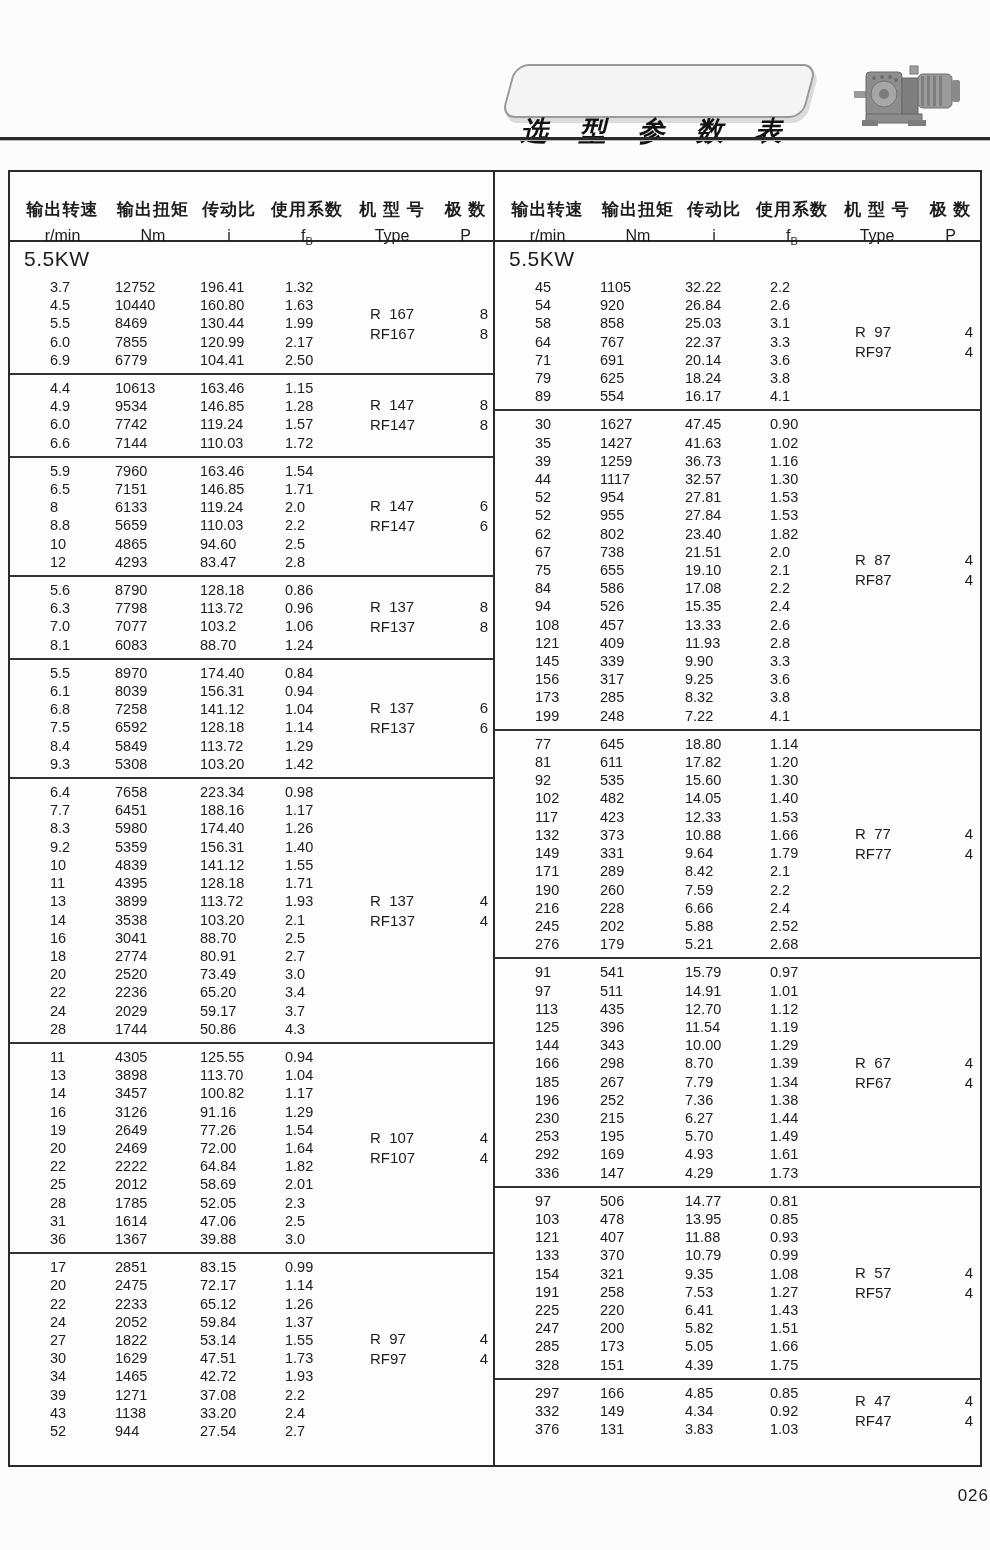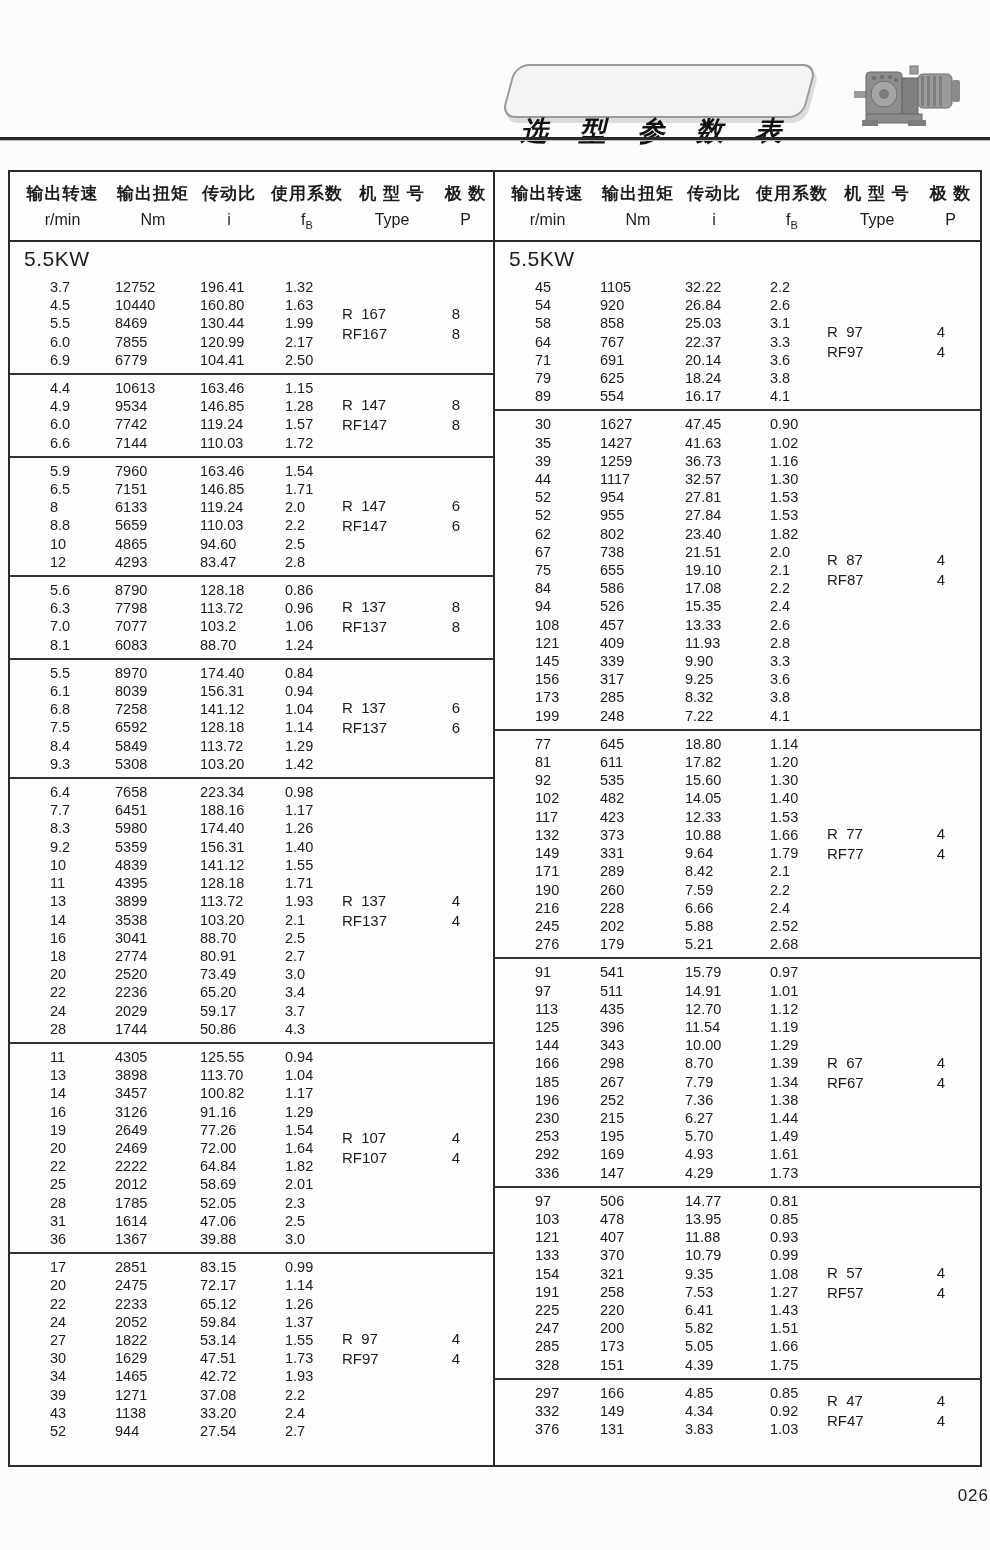--- a/index.html
+++ b/index.html
@@ -28,33 +28,33 @@
   .topline{position:absolute;left:0;top:137px;width:990px;height:0;
     border-top:3px solid #2a2a2a;border-bottom:1px solid #bbb;}
   
   .ptable{
     position:absolute;left:8px;top:170px;width:974px;height:1297px;
     border:2px solid #2a2a2a;box-sizing:border-box;
     display:flex;background:#fdfdfd;
   }
   .half{width:50%;box-sizing:border-box;overflow:hidden;}
   .half.first{border-right:2px solid #2a2a2a;}
-  .thead{height:70px;box-sizing:border-box;border-bottom:2px solid #2a2a2a;padding-top:8px;}
+  .thead{height:70px;box-sizing:border-box;border-bottom:2px solid #2a2a2a;padding-top:24px;}
   .hrow{display:grid;grid-template-columns:105px 76px 76px 80px 90px 57px;}
   .hrow .hcell{text-align:center;white-space:nowrap;}
   .hrow.cn{font-size:17px;font-weight:700;line-height:27px;letter-spacing:1px;}
   .hrow.un{font-size:16px;line-height:25px;}
   .hrow.un sub{font-size:11px;}
   .power{font-size:21px;font-weight:normal;padding:5px 0 3px 14px;letter-spacing:.5px;}
   .sep{border-top:2px solid #333;margin:0;}
   .section{position:relative;padding:4px 0;}
   .drow{display:grid;grid-template-columns:65px 85px 85px 68px;padding-left:40px;
     line-height:18.2px;font-size:14.5px;}
   .cell{white-space:nowrap;}
-  .typep{position:absolute;left:332px;top:50%;transform:translateY(-50%);width:140px;}
+  .typep{position:absolute;left:360px;top:50%;transform:translateY(-50%);width:140px;}
   .tpline{display:flex;line-height:20px;font-size:15px;}
   .tname{width:90px;white-space:pre;}
   .pval{width:48px;text-align:center;}
   .pageno{position:absolute;top:1486px;right:1px;font-size:17px;letter-spacing:1px;}
 </style>
 </head>
 <body>
 
 <div class="banner"></div>
 <div class="banner-text">选 型 参 数 表</div>

